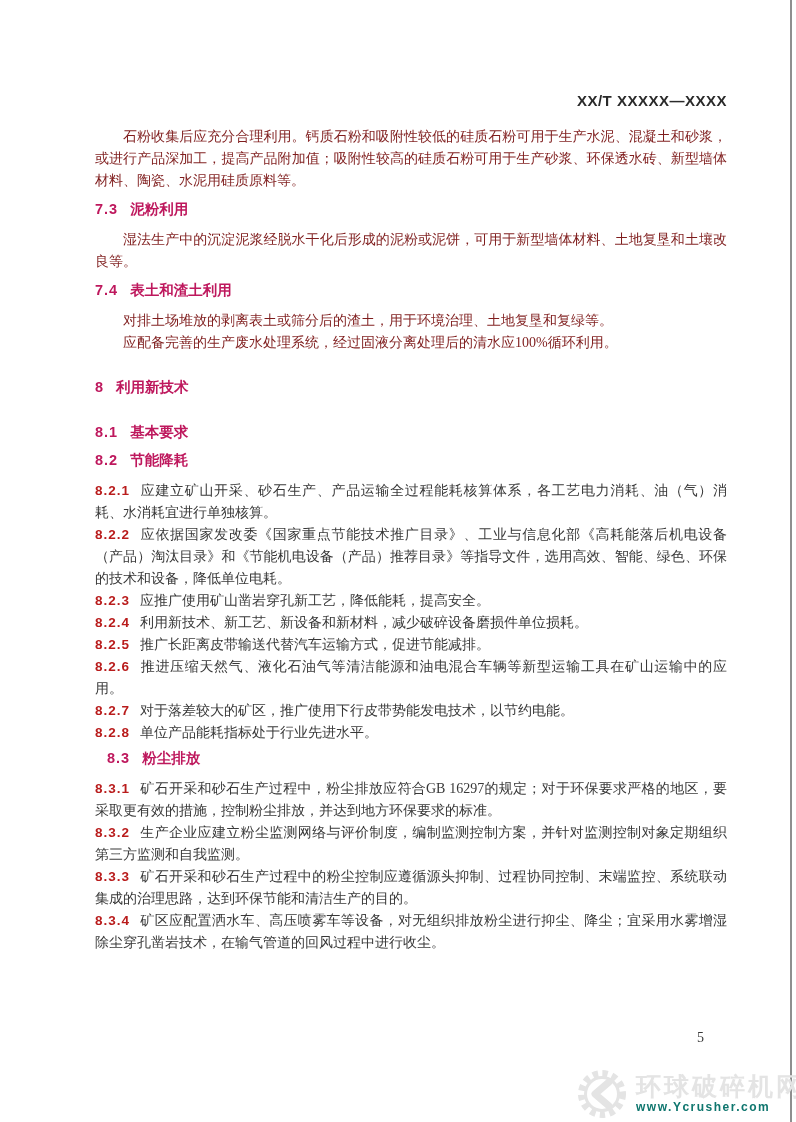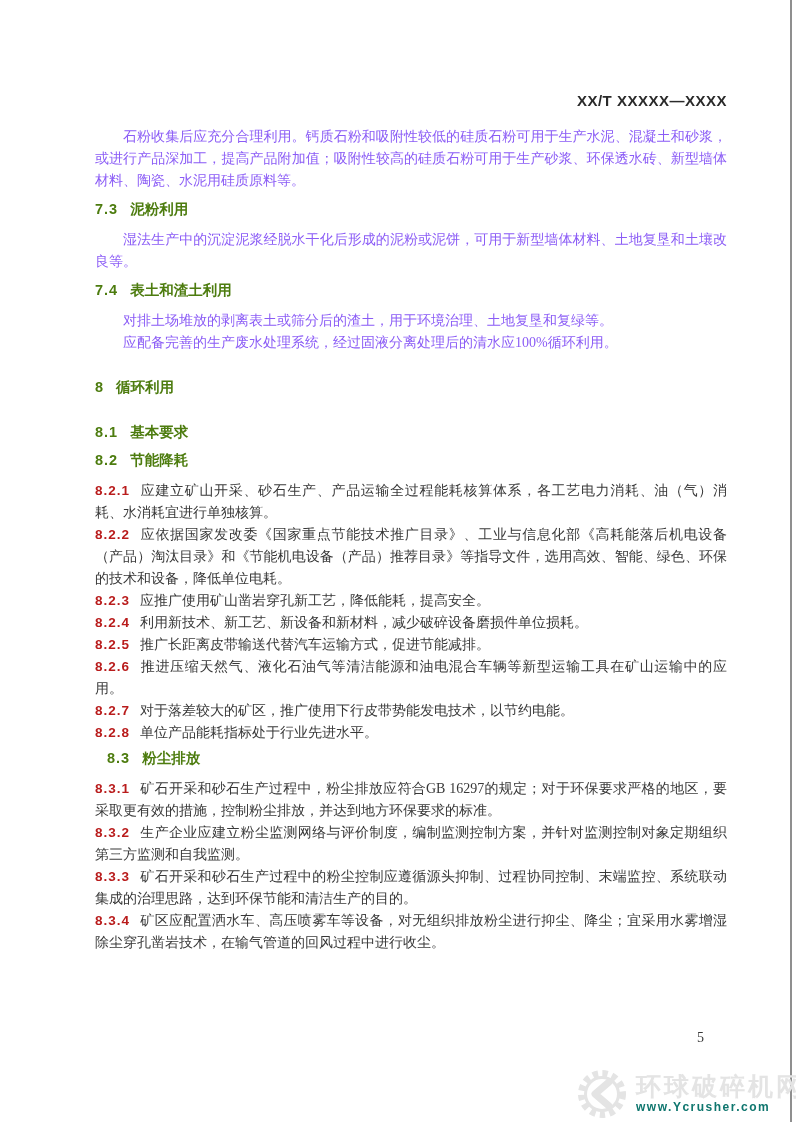--- a/index.html
+++ b/index.html
@@ -35,29 +35,29 @@
     font-size:15px;
     letter-spacing:0.5px;
     color:#2a2a2a;
     line-height:16px;
     margin-bottom:17px;
   }
   .para {
     font-size:14px;
     line-height:22px;
     text-align:justify;
-    color:#8b5cf6;
+    color:#7f1d1d;
   }
   .indent { text-indent:2em; }
   .h2 {
     font-family:"Liberation Sans","DejaVu Sans",sans-serif;
     font-weight:bold;
     font-size:14.5px;
     line-height:16px;
-    color:#4d7c0f;
+    color:#be185d;
     margin-top:9px;
     margin-bottom:12px;
   }
   .h2 .hn { margin-right:12px; letter-spacing:1px; }
   .mt-md { margin-top:12px; }
   .mt-ch { margin-top:25px; margin-bottom:8px; }
   .mt-s1 { margin-top:29px; }
   .mt-xs { margin-top:6px;padding-left:12px; }
   .clause {
     font-size:14px;
@@ -125,21 +125,21 @@
     <p class="para indent">湿法生产中的沉淀泥浆经脱水干化后形成的泥粉或泥饼，可用于新型墙体材料、土地复垦和土壤改良等。</p>
 
     <div class="h2">
       <span class="hn">7.4</span><span class="ht">表土和渣土利用</span>
     </div>
     <p class="para indent">对排土场堆放的剥离表土或筛分后的渣土，用于环境治理、土地复垦和复绿等。</p>
 
     <p class="para indent">应配备完善的生产废水处理系统，经过固液分离处理后的清水应100%循环利用。</p>
 
     <div class="h2 mt-ch">
-      <span class="hn">8</span><span class="ht">循环利用</span>
+      <span class="hn">8</span><span class="ht">利用新技术</span>
     </div>
 
     <div class="h2 mt-s1">
       <span class="hn">8.1</span><span class="ht">基本要求</span>
     </div>
 
     <div class="h2">
       <span class="hn">8.2</span><span class="ht">节能降耗</span>
     </div>
 

